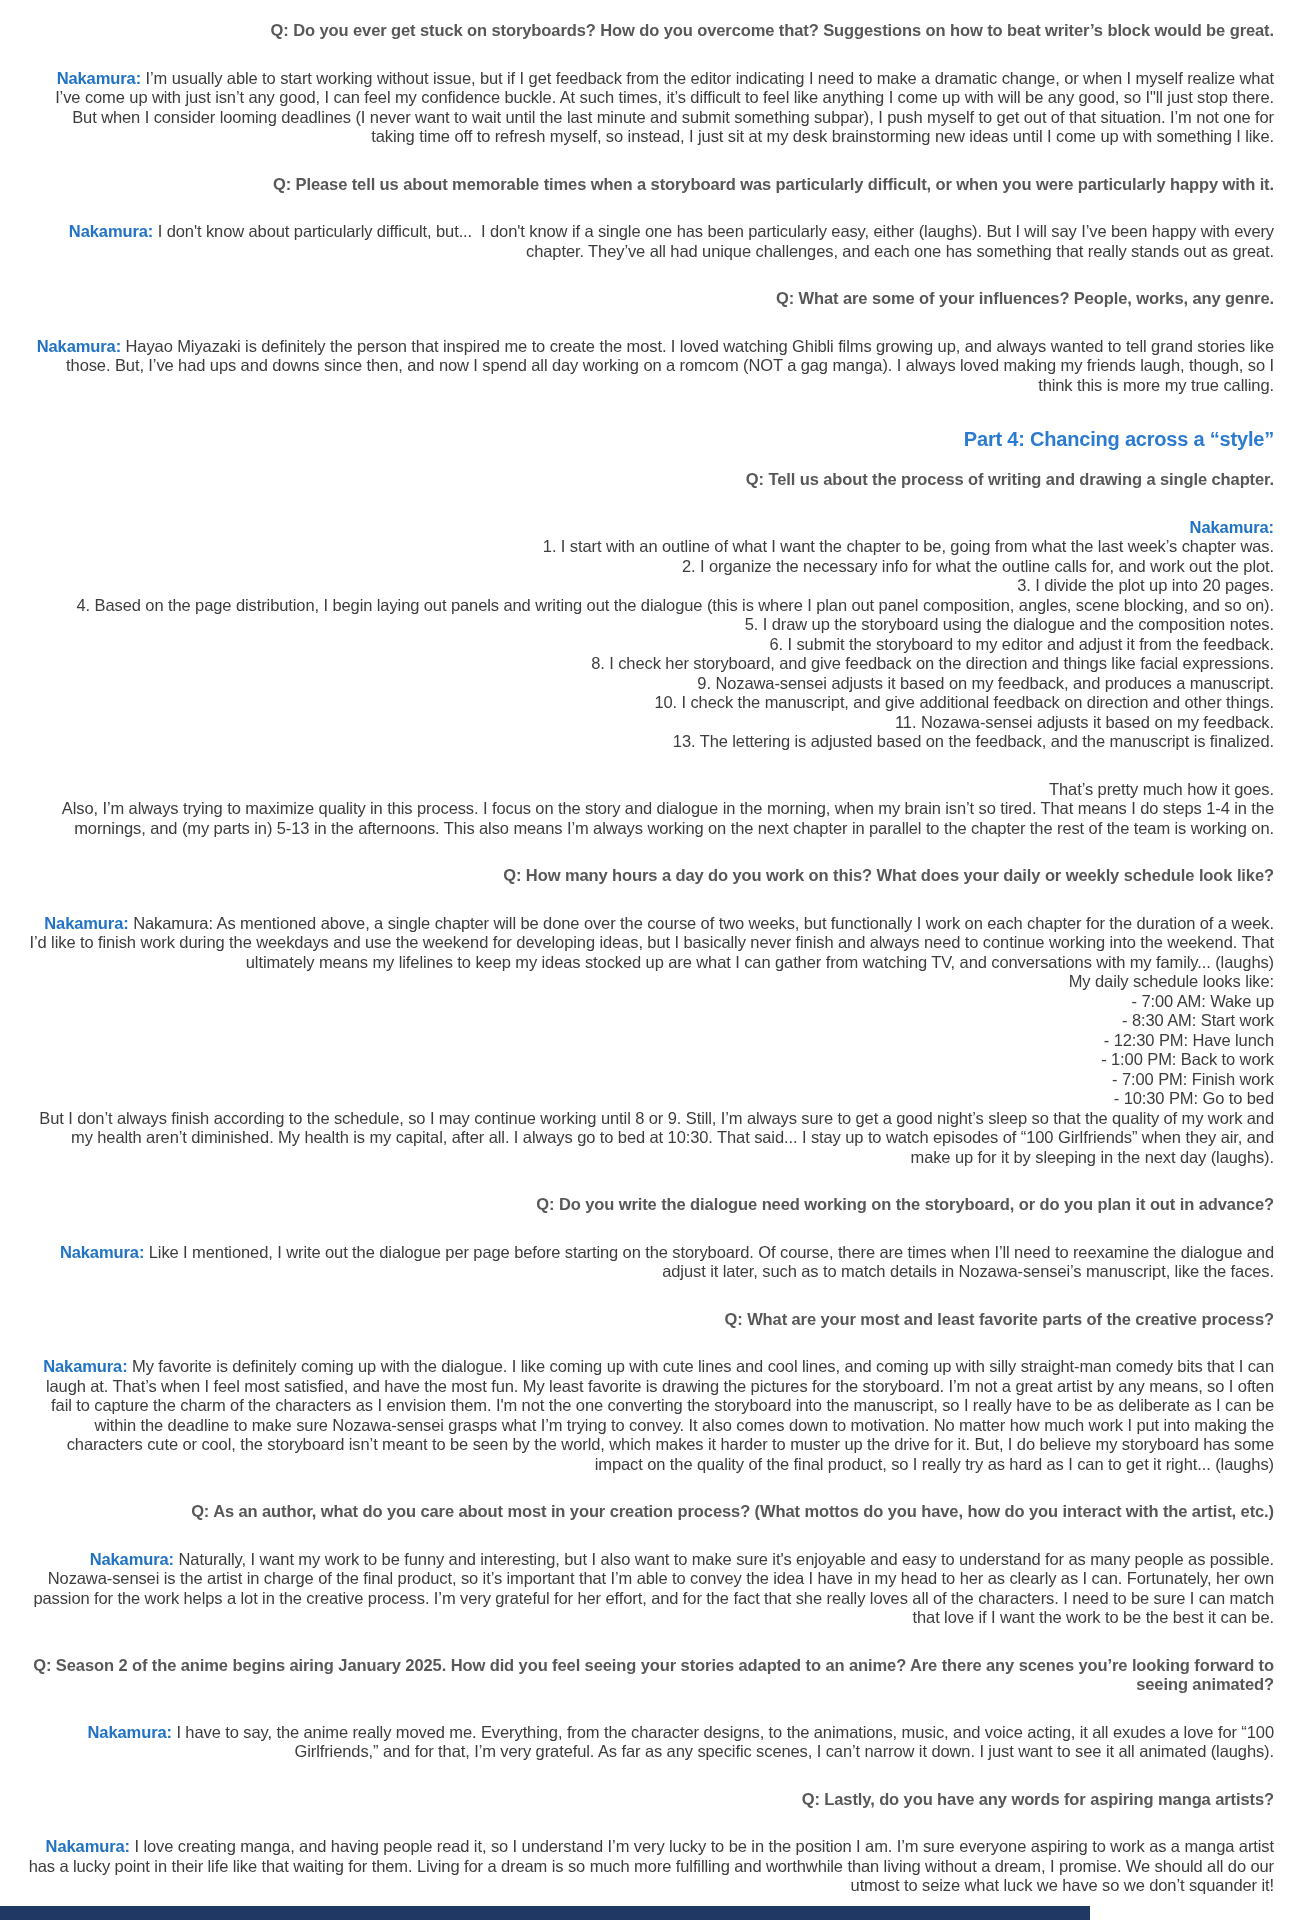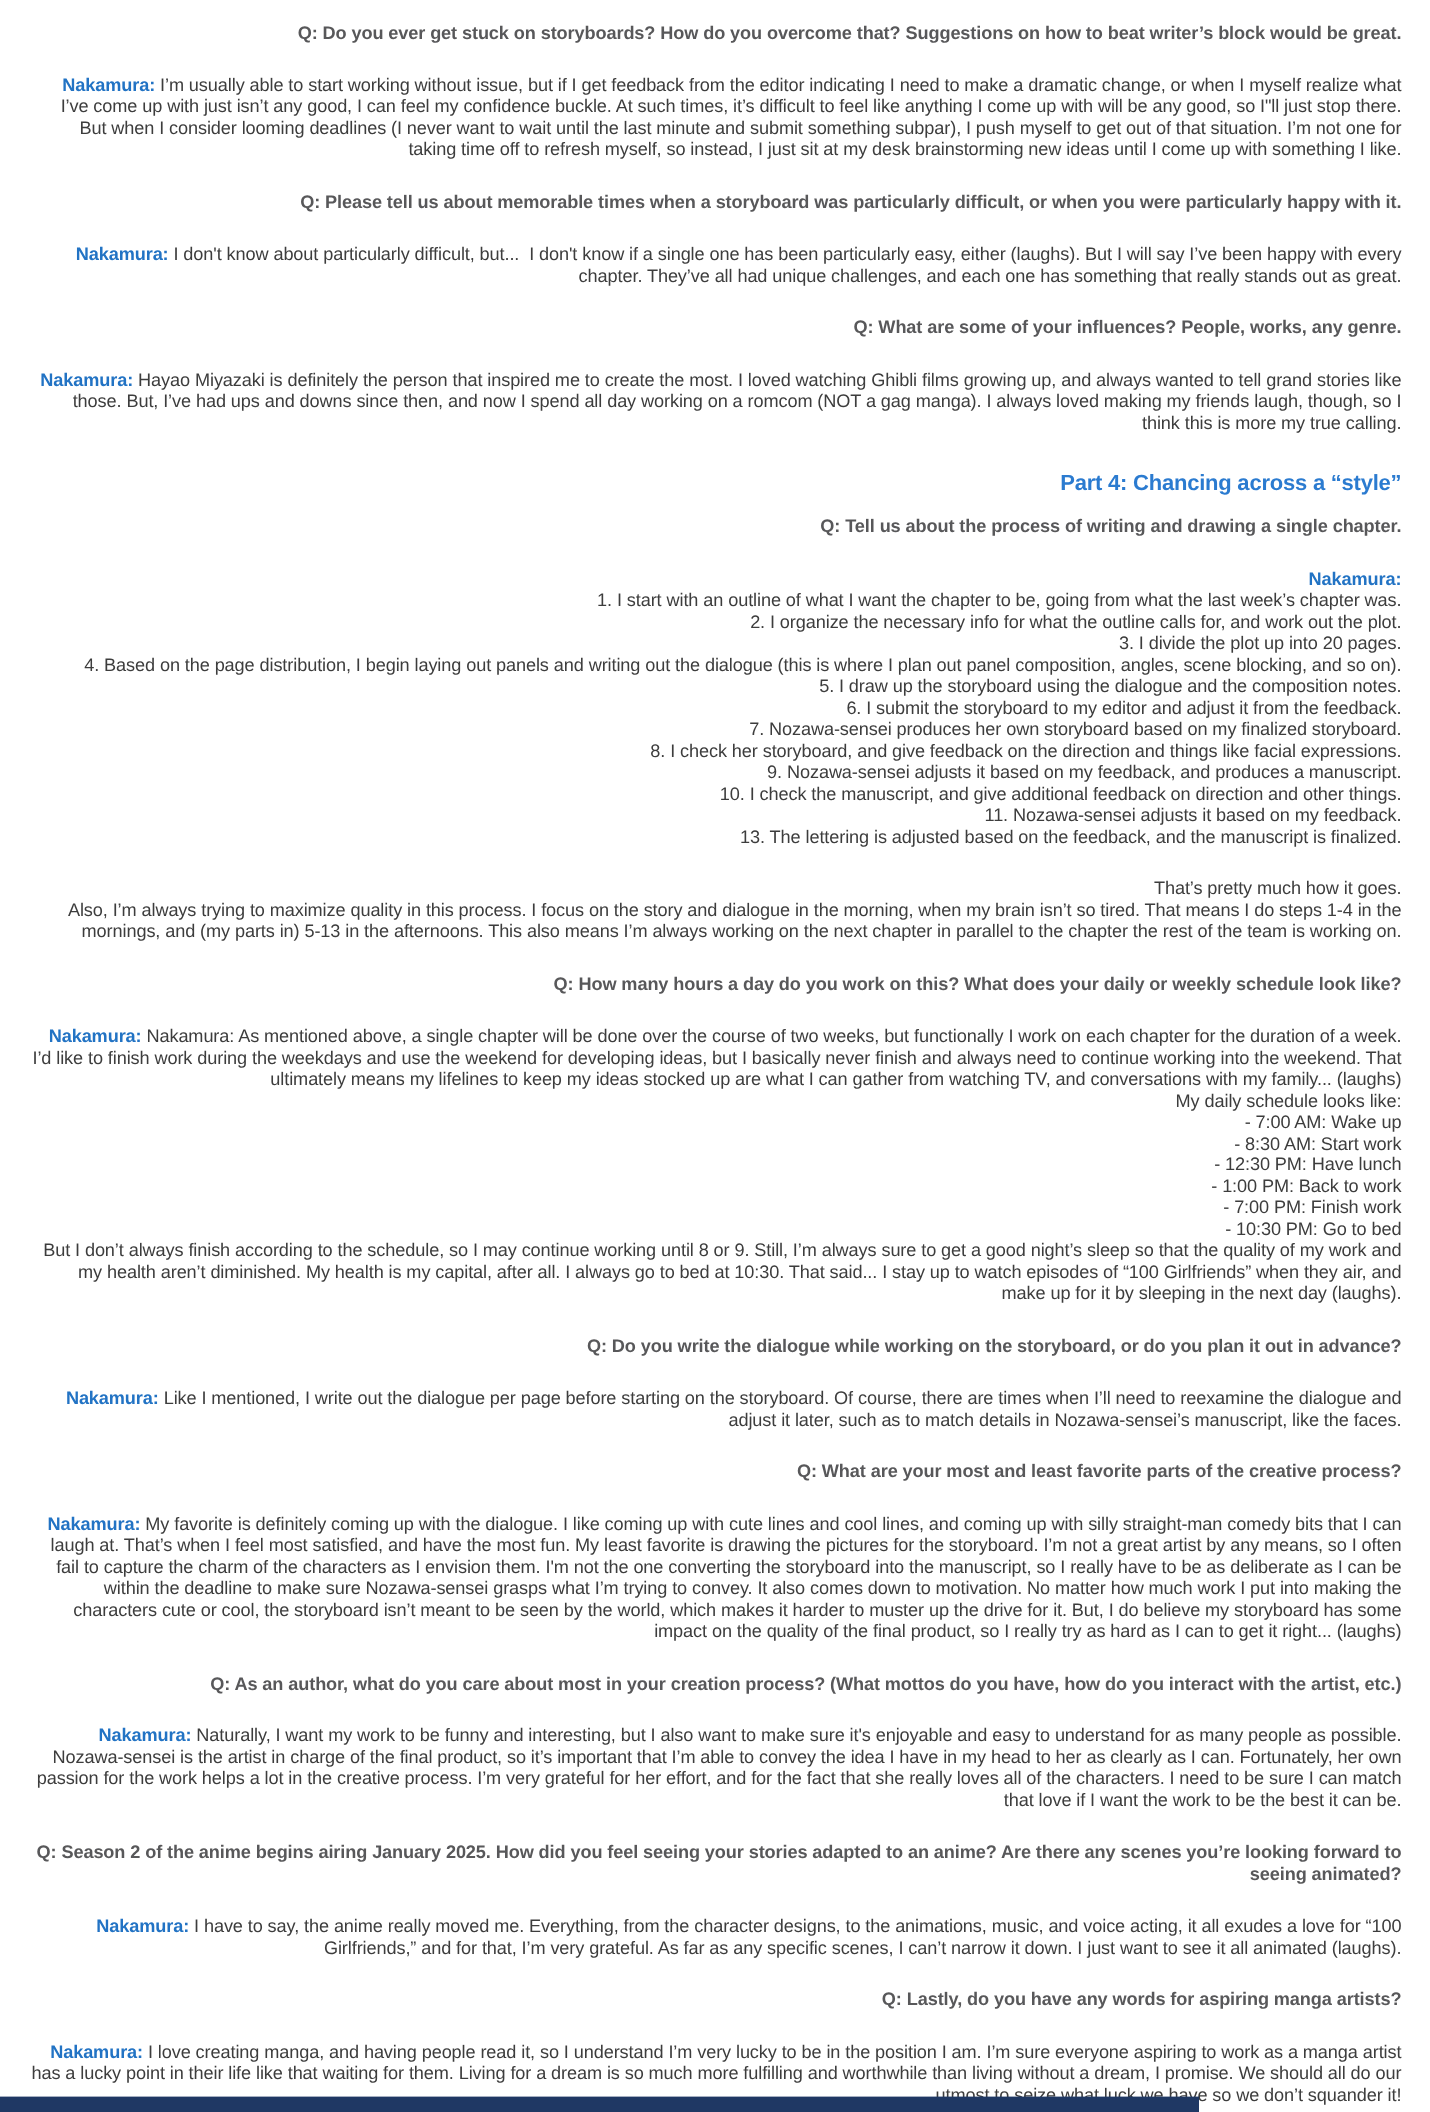--- a/index.html
+++ b/index.html
@@ -52,40 +52,39 @@
     <h1 class="heading">Part 4: Chancing across a “style”</h1>
     <p class="question">Q: Tell us about the process of writing and drawing a single chapter.</p>
     <p class="answer label-only"><span class="speaker">Nakamura:</span></p>
     <div class="olist">
       <div class="li">1. I start with an outline of what I want the chapter to be, going from what the last week’s chapter was.</div>
       <div class="li">2. I organize the necessary info for what the outline calls for, and work out the plot.</div>
       <div class="li">3. I divide the plot up into 20 pages.</div>
       <div class="li">4. Based on the page distribution, I begin laying out panels and writing out the dialogue (this is where I plan out panel composition, angles, scene blocking, and so on).</div>
       <div class="li">5. I draw up the storyboard using the dialogue and the composition notes.</div>
       <div class="li">6. I submit the storyboard to my editor and adjust it from the feedback.</div>
-      <div class="li">7. Nozawa-sensei produces her own storyboard based on my finalized storyboard.</div>
       <div class="li">8. I check her storyboard, and give feedback on the direction and things like facial expressions.</div>
       <div class="li">9. Nozawa-sensei adjusts it based on my feedback, and produces a manuscript.</div>
       <div class="li">10. I check the manuscript, and give additional feedback on direction and other things.</div>
       <div class="li">11. Nozawa-sensei adjusts it based on my feedback.</div>
       <div class="li">13. The lettering is adjusted based on the feedback, and the manuscript is finalized.</div>
     </div>
     <p class="answer"><span class="ans-text">That’s pretty much how it goes.
 Also, I’m always trying to maximize quality in this process. I focus on the story and dialogue in the morning, when my brain isn’t so tired. That means I do steps 1-4 in the mornings, and (my parts in) 5-13 in the afternoons. This also means I’m always working on the next chapter in parallel to the chapter the rest of the team is working on.</span></p>
     <p class="question">Q: How many hours a day do you work on this? What does your daily or weekly schedule look like?</p>
     <p class="answer"><span class="speaker">Nakamura:</span> <span class="ans-text">Nakamura: As mentioned above, a single chapter will be done over the course of two weeks, but functionally I work on each chapter for the duration of a week. I’d like to finish work during the weekdays and use the weekend for developing ideas, but I basically never finish and always need to continue working into the weekend. That ultimately means my lifelines to keep my ideas stocked up are what I can gather from watching TV, and conversations with my family... (laughs)
 My daily schedule looks like:
  - 7:00 AM: Wake up
  - 8:30 AM: Start work
  - 12:30 PM: Have lunch
  - 1:00 PM: Back to work
  - 7:00 PM: Finish work
  - 10:30 PM: Go to bed
 But I don’t always finish according to the schedule, so I may continue working until 8 or 9. Still, I’m always sure to get a good night’s sleep so that the quality of my work and my health aren’t diminished. My health is my capital, after all. I always go to bed at 10:30. That said... I stay up to watch episodes of “100 Girlfriends” when they air, and make up for it by sleeping in the next day (laughs).</span></p>
-    <p class="question">Q: Do you write the dialogue while working on the storyboard, or do you plan it out in advance?</p>
+    <p class="question">Q: Do you write the dialogue need working on the storyboard, or do you plan it out in advance?</p>
     <p class="answer"><span class="speaker">Nakamura:</span> <span class="ans-text">Like I mentioned, I write out the dialogue per page before starting on the storyboard. Of course, there are times when I’ll need to reexamine the dialogue and adjust it later, such as to match details in Nozawa-sensei’s manuscript, like the faces.</span></p>
     <p class="question">Q: What are your most and least favorite parts of the creative process?</p>
     <p class="answer"><span class="speaker">Nakamura:</span> <span class="ans-text">My favorite is definitely coming up with the dialogue. I like coming up with cute lines and cool lines, and coming up with silly straight-man comedy bits that I can laugh at. That’s when I feel most satisfied, and have the most fun. My least favorite is drawing the pictures for the storyboard. I’m not a great artist by any means, so I often fail to capture the charm of the characters as I envision them. I'm not the one converting the storyboard into the manuscript, so I really have to be as deliberate as I can be within the deadline to make sure Nozawa-sensei grasps what I’m trying to convey. It also comes down to motivation. No matter how much work I put into making the characters cute or cool, the storyboard isn’t meant to be seen by the world, which makes it harder to muster up the drive for it. But, I do believe my storyboard has some impact on the quality of the final product, so I really try as hard as I can to get it right... (laughs)</span></p>
     <p class="question">Q: As an author, what do you care about most in your creation process? (What mottos do you have, how do you interact with the artist, etc.)</p>
     <p class="answer"><span class="speaker">Nakamura:</span> <span class="ans-text">Naturally, I want my work to be funny and interesting, but I also want to make sure it's enjoyable and easy to understand for as many people as possible. Nozawa-sensei is the artist in charge of the final product, so it’s important that I’m able to convey the idea I have in my head to her as clearly as I can. Fortunately, her own passion for the work helps a lot in the creative process. I’m very grateful for her effort, and for the fact that she really loves all of the characters. I need to be sure I can match that love if I want the work to be the best it can be.</span></p>
     <p class="question">Q: Season 2 of the anime begins airing January 2025. How did you feel seeing your stories adapted to an anime? Are there any scenes you’re looking forward to seeing animated?</p>
     <p class="answer"><span class="speaker">Nakamura:</span> <span class="ans-text">I have to say, the anime really moved me. Everything, from the character designs, to the animations, music, and voice acting, it all exudes a love for “100 Girlfriends,” and for that, I’m very grateful. As far as any specific scenes, I can’t narrow it down. I just want to see it all animated (laughs).</span></p>
     <p class="question">Q: Lastly, do you have any words for aspiring manga artists?</p>
     <p class="answer"><span class="speaker">Nakamura:</span> <span class="ans-text">I love creating manga, and having people read it, so I understand I’m very lucky to be in the position I am. I’m sure everyone aspiring to work as a manga artist has a lucky point in their life like that waiting for them. Living for a dream is so much more fulfilling and worthwhile than living without a dream, I promise. We should all do our utmost to seize what luck we have so we don’t squander it!</span></p>
   </div>

